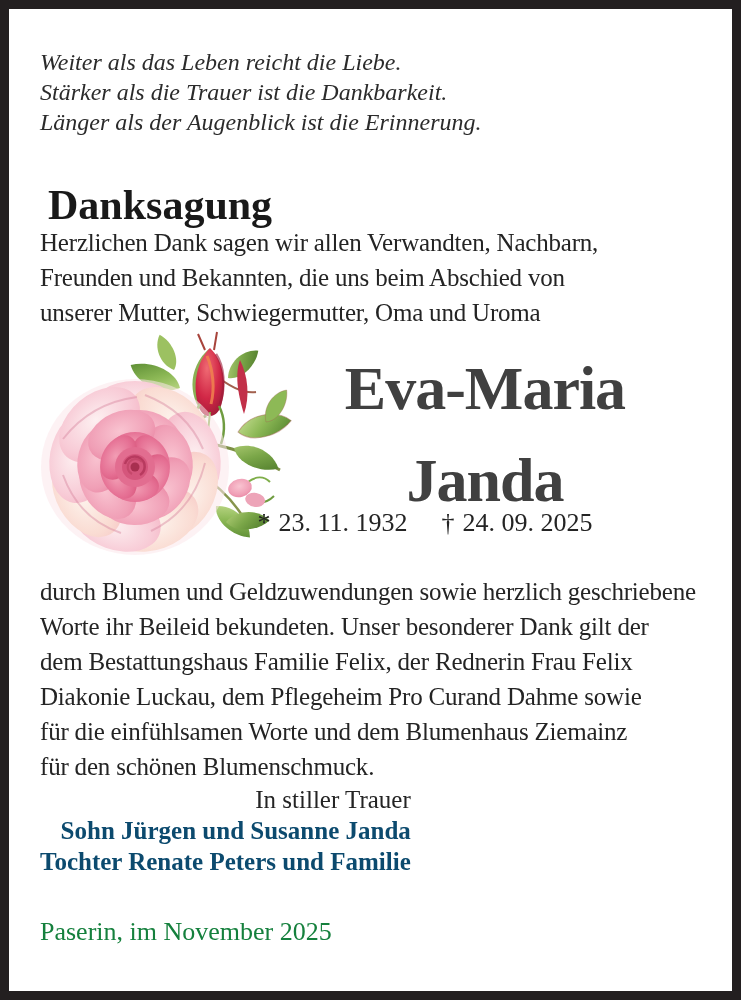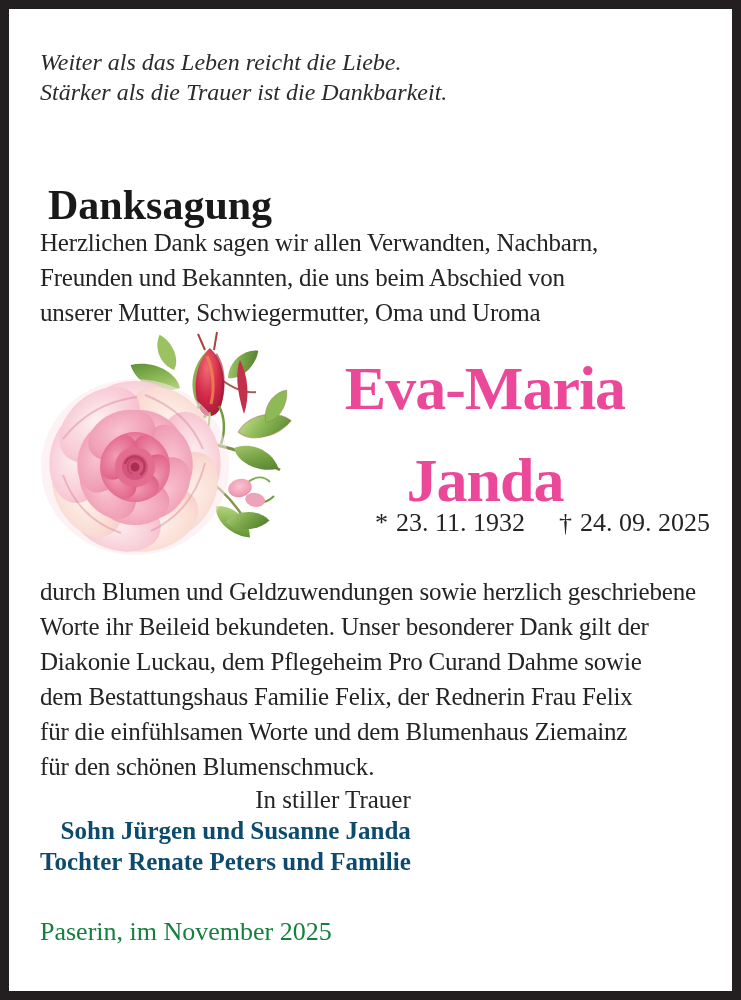--- a/index.html
+++ b/index.html
@@ -25,27 +25,27 @@
   .para{
     position:absolute;left:31px;
     font-size:25px;line-height:35px;color:#242424;
     white-space:nowrap;letter-spacing:-0.2px;
   }
   .intro{top:216px;}
   .thanks{top:565px;font-family:Liberation Serif, serif;}
   .rose{position:absolute;left:19px;top:321px;width:278px;height:242px;}
   .name-block{
     position:absolute;left:261px;top:333px;width:430px;
-    text-align:center;font-weight:bold;color:#ec4899;
+    text-align:center;font-weight:bold;color:#404040;
     font-size:62px;line-height:92px;letter-spacing:-1px;
     white-space:nowrap;
   }
   .dates{
     position:absolute;left:131px;top:499px;width:570px;
-    text-align:right;font-size:26px;color:#242424;white-space:nowrap;
+    text-align:center;font-size:26px;color:#242424;white-space:nowrap;
   }
   .dates .date + .date{margin-left:34px;}
   .dates .sym{margin-right:8px;}
   .mourning{
     position:absolute;left:31px;top:775px;
     font-size:25px;line-height:31px;color:#242424;white-space:nowrap;text-align:right;
   }
   .mourning .bold{font-weight:bold;color:#0c4a6e;}
   .footer{
     position:absolute;left:31px;top:908px;
@@ -53,20 +53,21 @@
   }
 </style>
 </head>
 <body>
 
 <div class="card">
 
   <div class="poem">
     <div>Weiter als das Leben reicht die Liebe.</div>
     <div>Stärker als die Trauer ist die Dankbarkeit.</div>
+    <div>Länger als der Augenblick ist die Erinnerung.</div>
   </div>
 
   <h1 class="heading">Danksagung</h1>
 
   <div class="para intro">
     <div>Herzlichen Dank sagen wir allen Verwandten, Nachbarn,</div>
     <div>Freunden und Bekannten, die uns beim Abschied von</div>
     <div>unserer Mutter, Schwiegermutter, Oma und Uroma</div>
   </div>
 
@@ -189,22 +190,22 @@
     <div>Janda</div>
   </div>
 
   <div class="dates">
     <span class="date"><span class="sym">*</span><span>23. 11. 1932</span></span><span class="date"><span class="sym">†</span><span>24. 09. 2025</span></span>
   </div>
 
   <div class="para thanks">
     <div>durch Blumen und Geldzuwendungen sowie herzlich geschriebene</div>
     <div>Worte ihr Beileid bekundeten. Unser besonderer Dank gilt der</div>
+    <div>dem Bestattungshaus Familie Felix, der Rednerin Frau Felix</div>
     <div>Diakonie Luckau, dem Pflegeheim Pro Curand Dahme sowie</div>
-    <div>dem Bestattungshaus Familie Felix, der Rednerin Frau Felix</div>
     <div>für die einfühlsamen Worte und dem Blumenhaus Ziemainz</div>
     <div>für den schönen Blumenschmuck.</div>
   </div>
 
   <div class="mourning">
     <div>In stiller Trauer</div>
     <div class="bold">Sohn Jürgen und Susanne Janda</div>
     <div class="bold">Tochter Renate Peters und Familie</div>
   </div>
 

